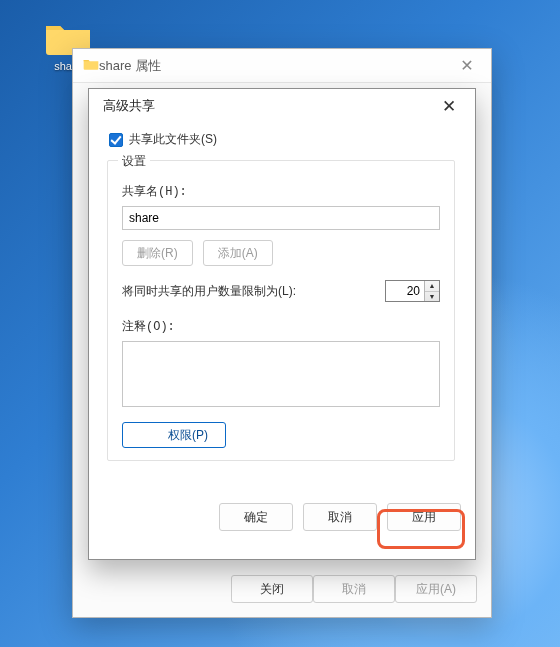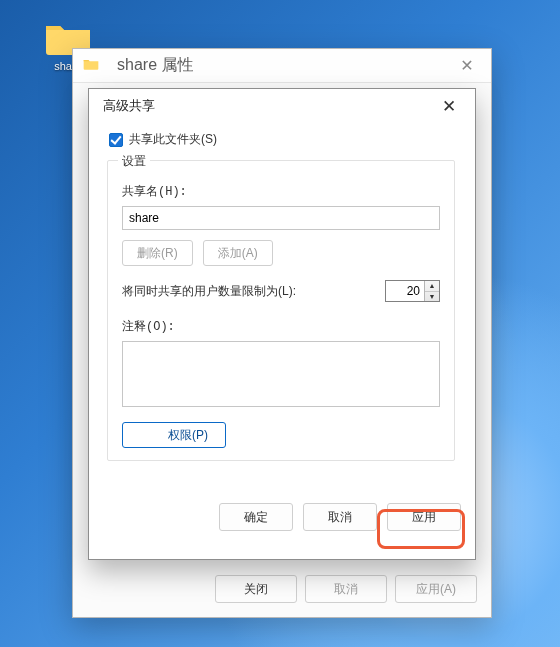--- a/index.html
+++ b/index.html
@@ -41,28 +41,28 @@
       border: 1px solid #b9b9b9;
       box-shadow: 0 10px 30px rgba(0,0,0,.25);
     }
     .props-titlebar {
       height: 34px;
       padding: 0 10px;
       display: flex; align-items: center; justify-content: space-between;
       background: #fefefe;
       border-bottom: 1px solid #e6e6e6;
     }
-    .props-titlebar .title-group { display:flex; align-items:center; gap:18px; color:#5a5a5a; font-size:16px; }
+    .props-titlebar .title-group { display:flex; align-items:center; gap:0; color:#5a5a5a; font-size:13px; }
     .props-titlebar .title-group svg { width:16px; height:16px; }
     .props-titlebar .close { font-size:16px; color:#888; width:28px; text-align:center; }
 
     .props-buttons {
       position: absolute;
       bottom: 14px; right: 14px;
-      display:flex; gap:8px;
+      display:flex; gap:0;
     }
     .props-buttons button {
       width: 82px; height: 28px;
       background:#fdfdfd;
       border:1px solid #cfcfcf;
       border-radius:3px;
       font-family: inherit; font-size:12px;
       color:#333;
     }
     .props-buttons button[disabled] { color:#a0a0a0; }

